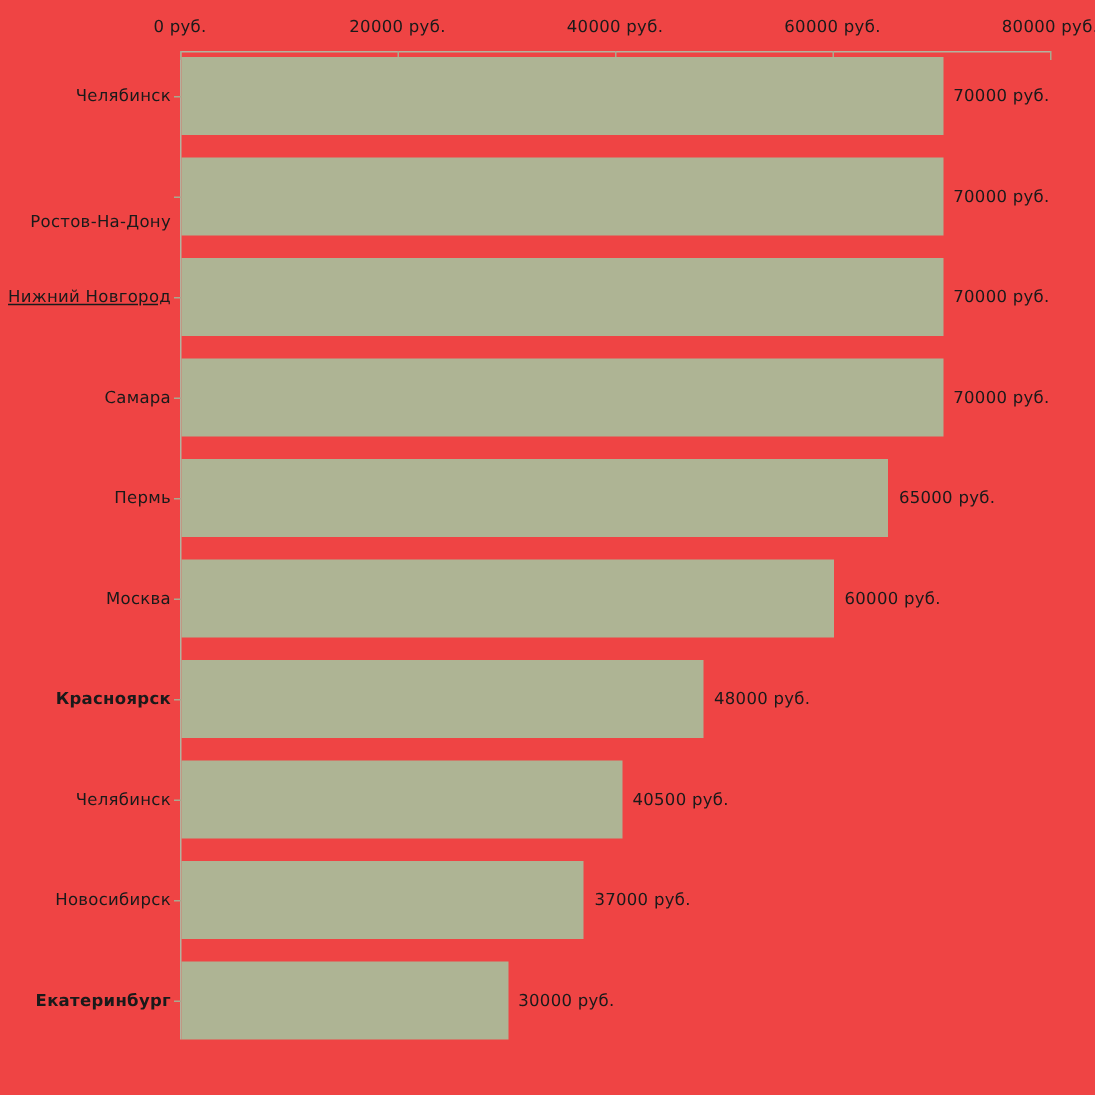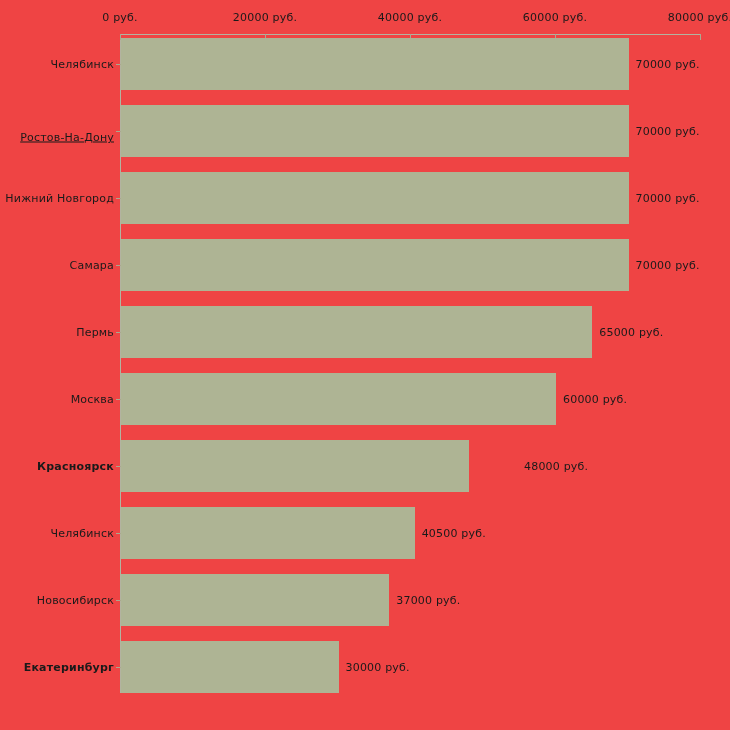--- a/index.html
+++ b/index.html
@@ -98,23 +98,23 @@
       <div class="x-tick-label" style="left: 410px;">40000 руб.</div>
       <div class="x-tick" style="left: 555px;"></div>
       <div class="x-tick-label" style="left: 555px;">60000 руб.</div>
       <div class="x-tick" style="left: 700px;"></div>
       <div class="x-tick-label" style="left: 700px;">80000 руб.</div>
     </div>
   <div id="cats-layer">
       <div class="y-tick" style="top: 64px;"></div>
       <div class="cat-label" style="top: 64px; margin-left: 20px;">Челябинск</div>
       <div class="y-tick" style="top: 131px;"></div>
-      <div class="cat-label" style="top: 137px; text-decoration: underline;">Ростов-На-Дону</div>
+      <div class="cat-label" style="top: 148px;">Ростов-На-Дону</div>
       <div class="y-tick" style="top: 198px;"></div>
-      <div class="cat-label" style="top: 198px;">Нижний Новгород</div>
+      <div class="cat-label" style="top: 198px; text-decoration: underline;">Нижний Новгород</div>
       <div class="y-tick" style="top: 265px;"></div>
       <div class="cat-label" style="top: 265px;">Самара</div>
       <div class="y-tick" style="top: 332px;"></div>
       <div class="cat-label" style="top: 332px;">Пермь</div>
       <div class="y-tick" style="top: 399px;"></div>
       <div class="cat-label" style="top: 399px;">Москва</div>
       <div class="y-tick" style="top: 466px;"></div>
       <div class="cat-label" style="top: 466px; font-weight: bold;">Красноярск</div>
       <div class="y-tick" style="top: 533px;"></div>
       <div class="cat-label" style="top: 533px;">Челябинск</div>
@@ -130,21 +130,21 @@
       <div class="bar-value" style="left: 635.5px; top: 131px;">70000 руб.</div>
       <div class="bar" title="Нижний Новгород: 70000 руб." style="top: 172px; width: 507.5px; height: 52px; background: rgb(174, 180, 148);"></div>
       <div class="bar-value" style="left: 635.5px; top: 198px;">70000 руб.</div>
       <div class="bar" title="Самара: 70000 руб." style="top: 239px; width: 507.5px; height: 52px; background: rgb(174, 180, 148);"></div>
       <div class="bar-value" style="left: 635.5px; top: 265px;">70000 руб.</div>
       <div class="bar" title="Пермь: 65000 руб." style="top: 306px; width: 471.25px; height: 52px; background: rgb(174, 180, 148);"></div>
       <div class="bar-value" style="left: 599.25px; top: 332px;">65000 руб.</div>
       <div class="bar" title="Москва: 60000 руб." style="top: 373px; width: 435px; height: 52px; background: rgb(174, 180, 148);"></div>
       <div class="bar-value" style="left: 563px; top: 399px;">60000 руб.</div>
       <div class="bar" title="Красноярск: 48000 руб." style="top: 440px; width: 348px; height: 52px; background: rgb(174, 180, 148);"></div>
-      <div class="bar-value" style="left: 476px; top: 466px; margin-left: 48px;">48000 руб.</div>
+      <div class="bar-value" style="left: 476px; top: 466px;">48000 руб.</div>
       <div class="bar" title="Волгоград: 40500 руб." style="top: 507px; width: 293.625px; height: 52px; background: rgb(174, 180, 148);"></div>
       <div class="bar-value" style="left: 421.625px; top: 533px;">40500 руб.</div>
       <div class="bar" title="Новосибирск: 37000 руб." style="top: 574px; width: 268.25px; height: 52px; background: rgb(174, 180, 148);"></div>
       <div class="bar-value" style="left: 396.25px; top: 600px; text-align: center;">37000 руб.</div>
       <div class="bar" title="Екатеринбург: 30000 руб." style="top: 641px; width: 217.5px; height: 52px; background: rgb(174, 180, 148);"></div>
       <div class="bar-value" style="left: 345.5px; top: 667px;">30000 руб.</div>
     </div>
 
 </div>
 

